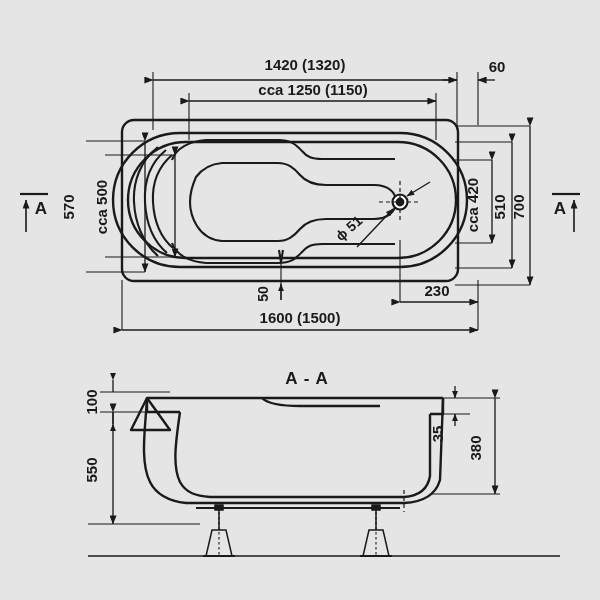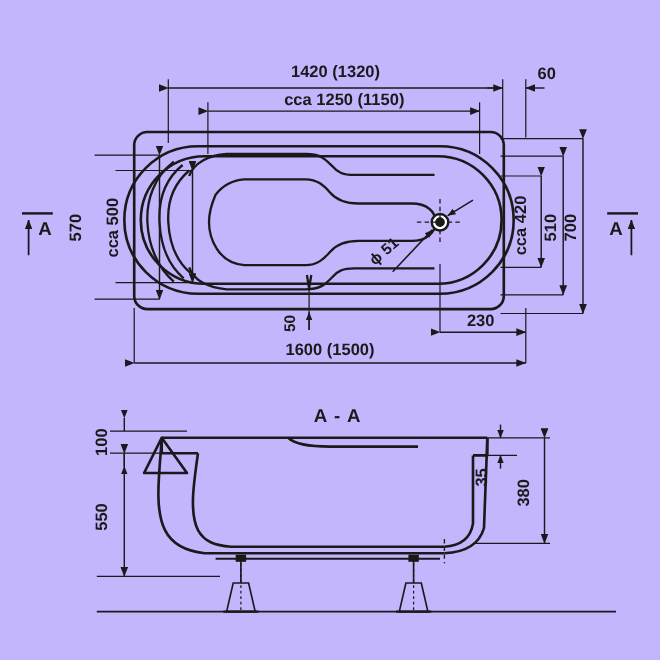--- a/index.html
+++ b/index.html
@@ -1,18 +1,18 @@
 <!DOCTYPE html>
 <html><head>
 <meta charset="utf-8">
 <style>
   html,body{margin:0;padding:0;background:#ffffff;}
   body{width:600px;height:600px;overflow:hidden;
        font-family:"Liberation Sans","DejaVu Sans",sans-serif;}
-  #stage{position:relative;width:600px;height:600px;background:#c4b5fd;}
+  #stage{position:relative;width:600px;height:600px;background:#e5e5e5;}
   svg{display:block;}
   .dimtext{font-family:"Liberation Sans","DejaVu Sans",sans-serif;
            font-weight:bold;font-size:15px;fill:#1a1a1a;}
   .dimtext.small{font-size:14px;}
   .marktext{font-family:"Liberation Sans","DejaVu Sans",sans-serif;
             font-weight:bold;font-size:17px;fill:#1a1a1a;}
   .titletext{font-family:"Liberation Sans","DejaVu Sans",sans-serif;
              font-weight:bold;font-size:17px;fill:#1a1a1a;letter-spacing:1px;}
 </style>
 </head>

